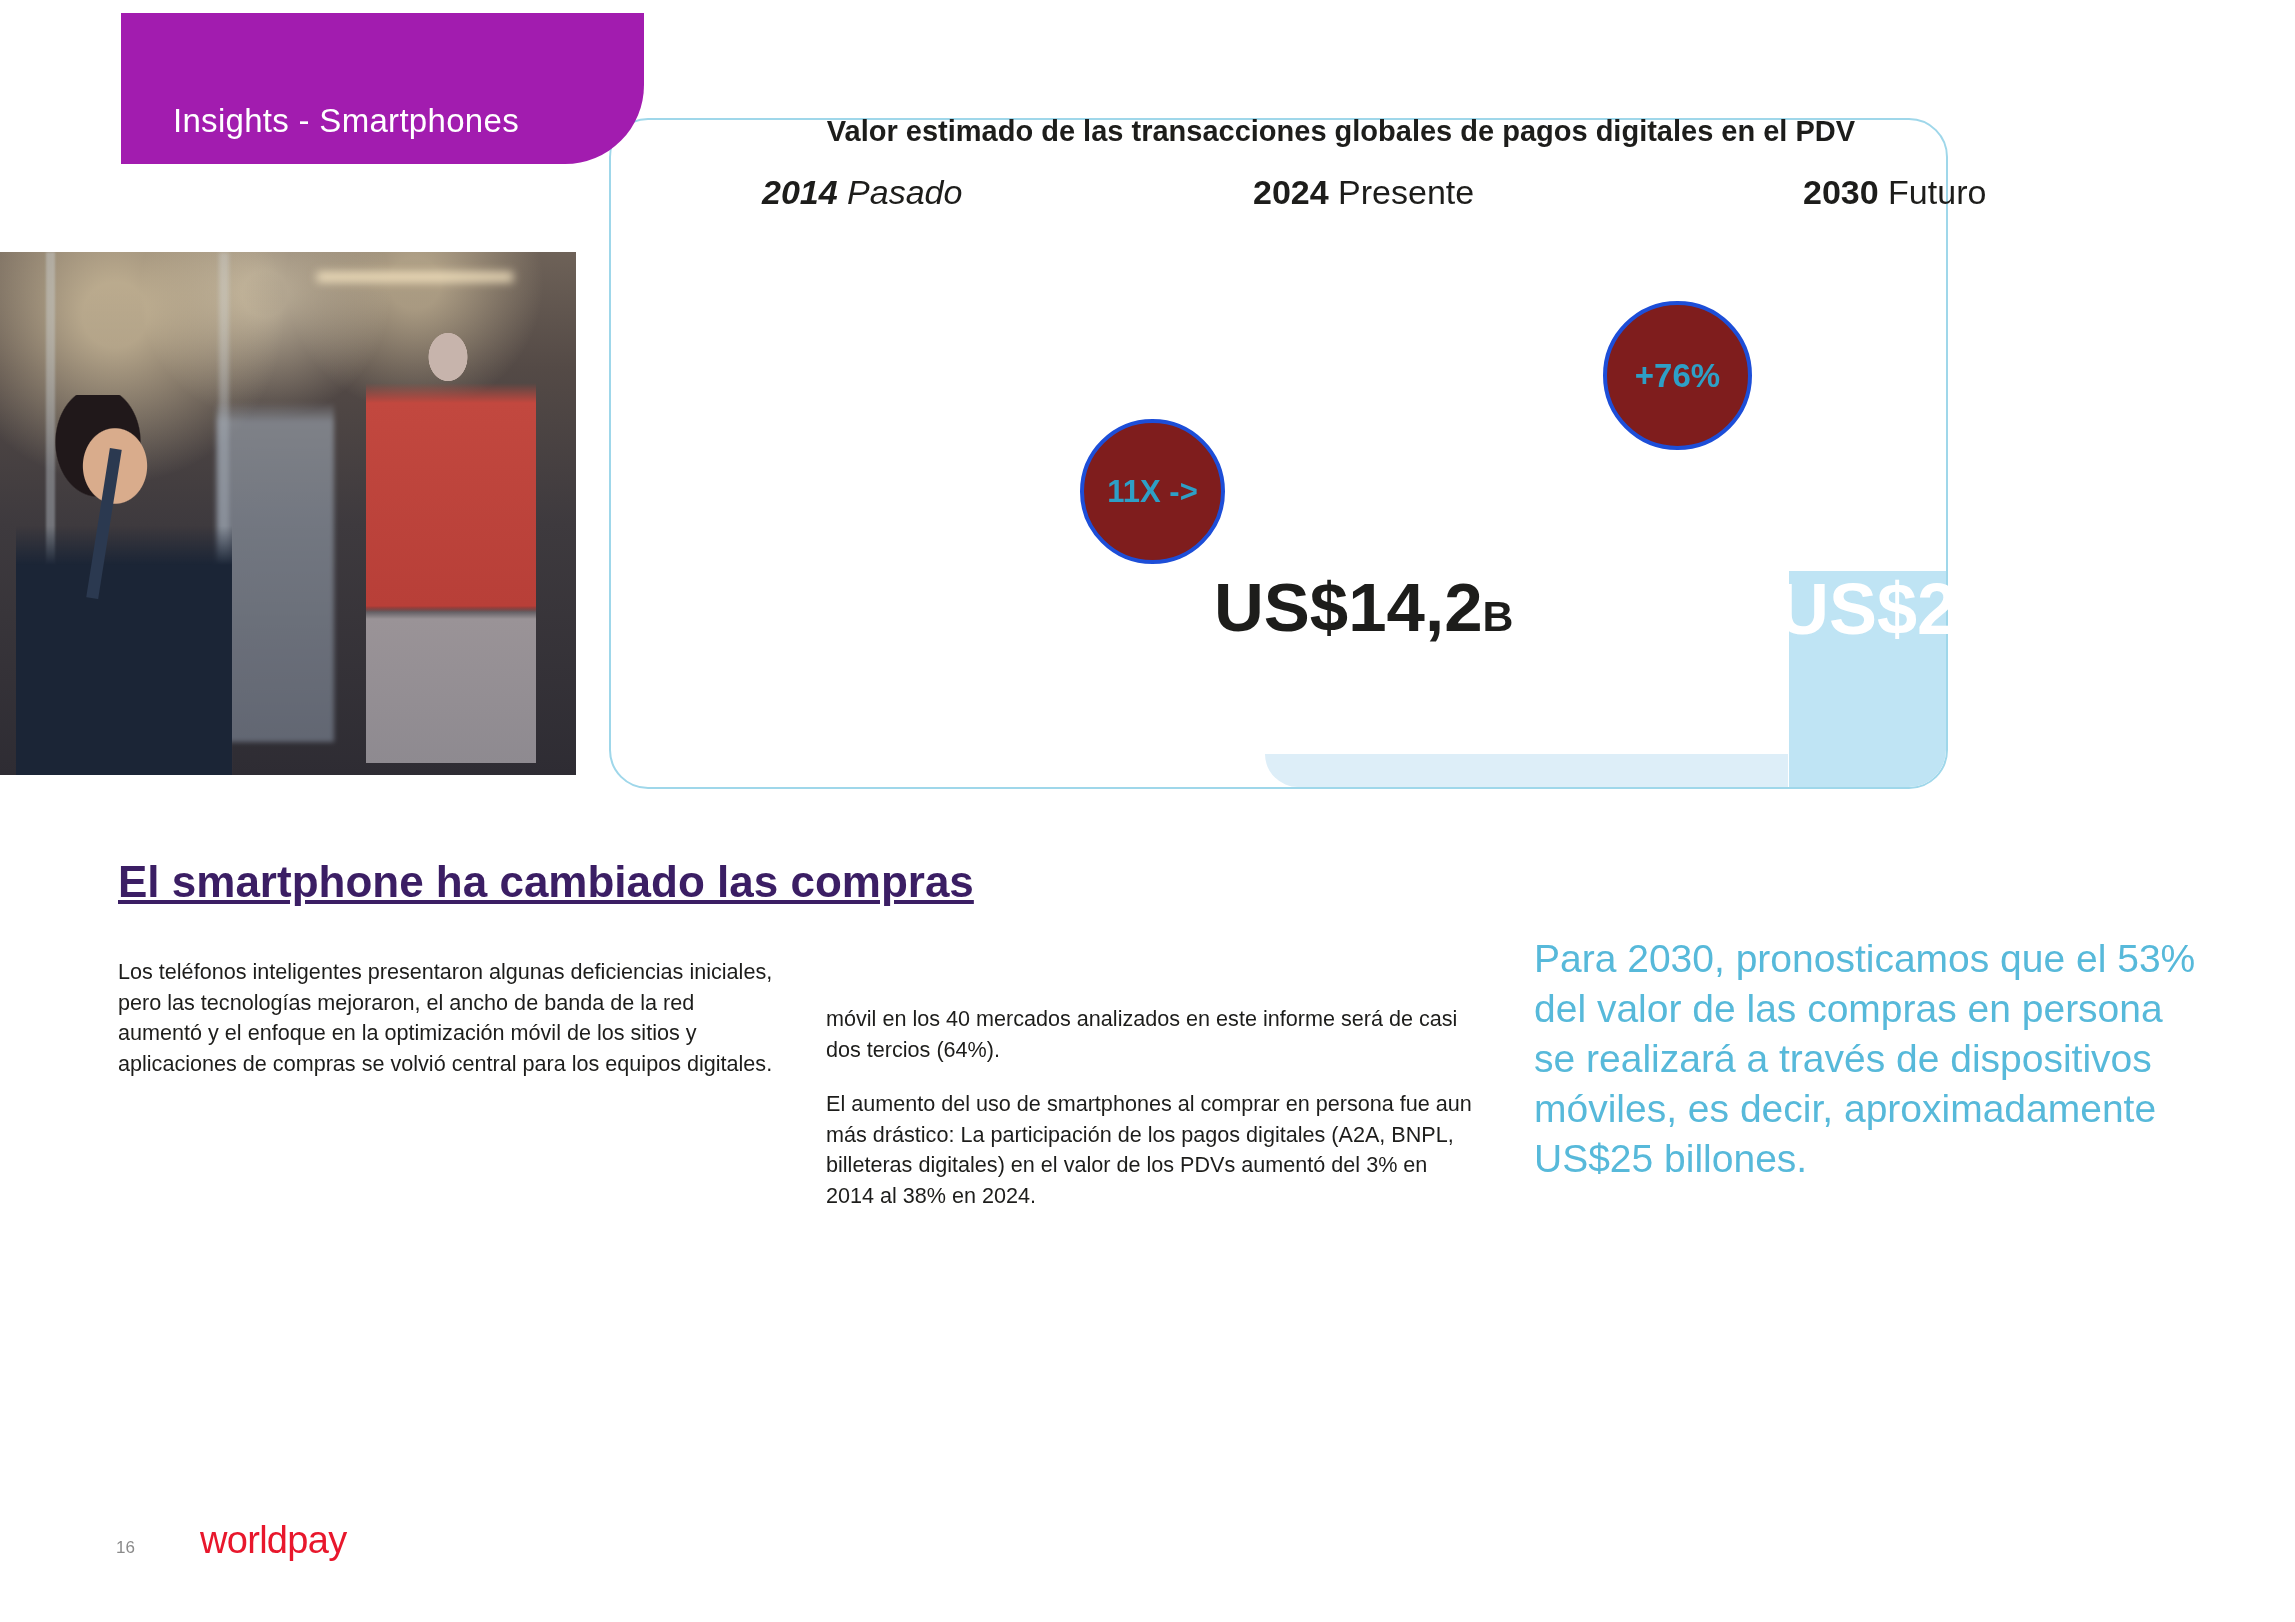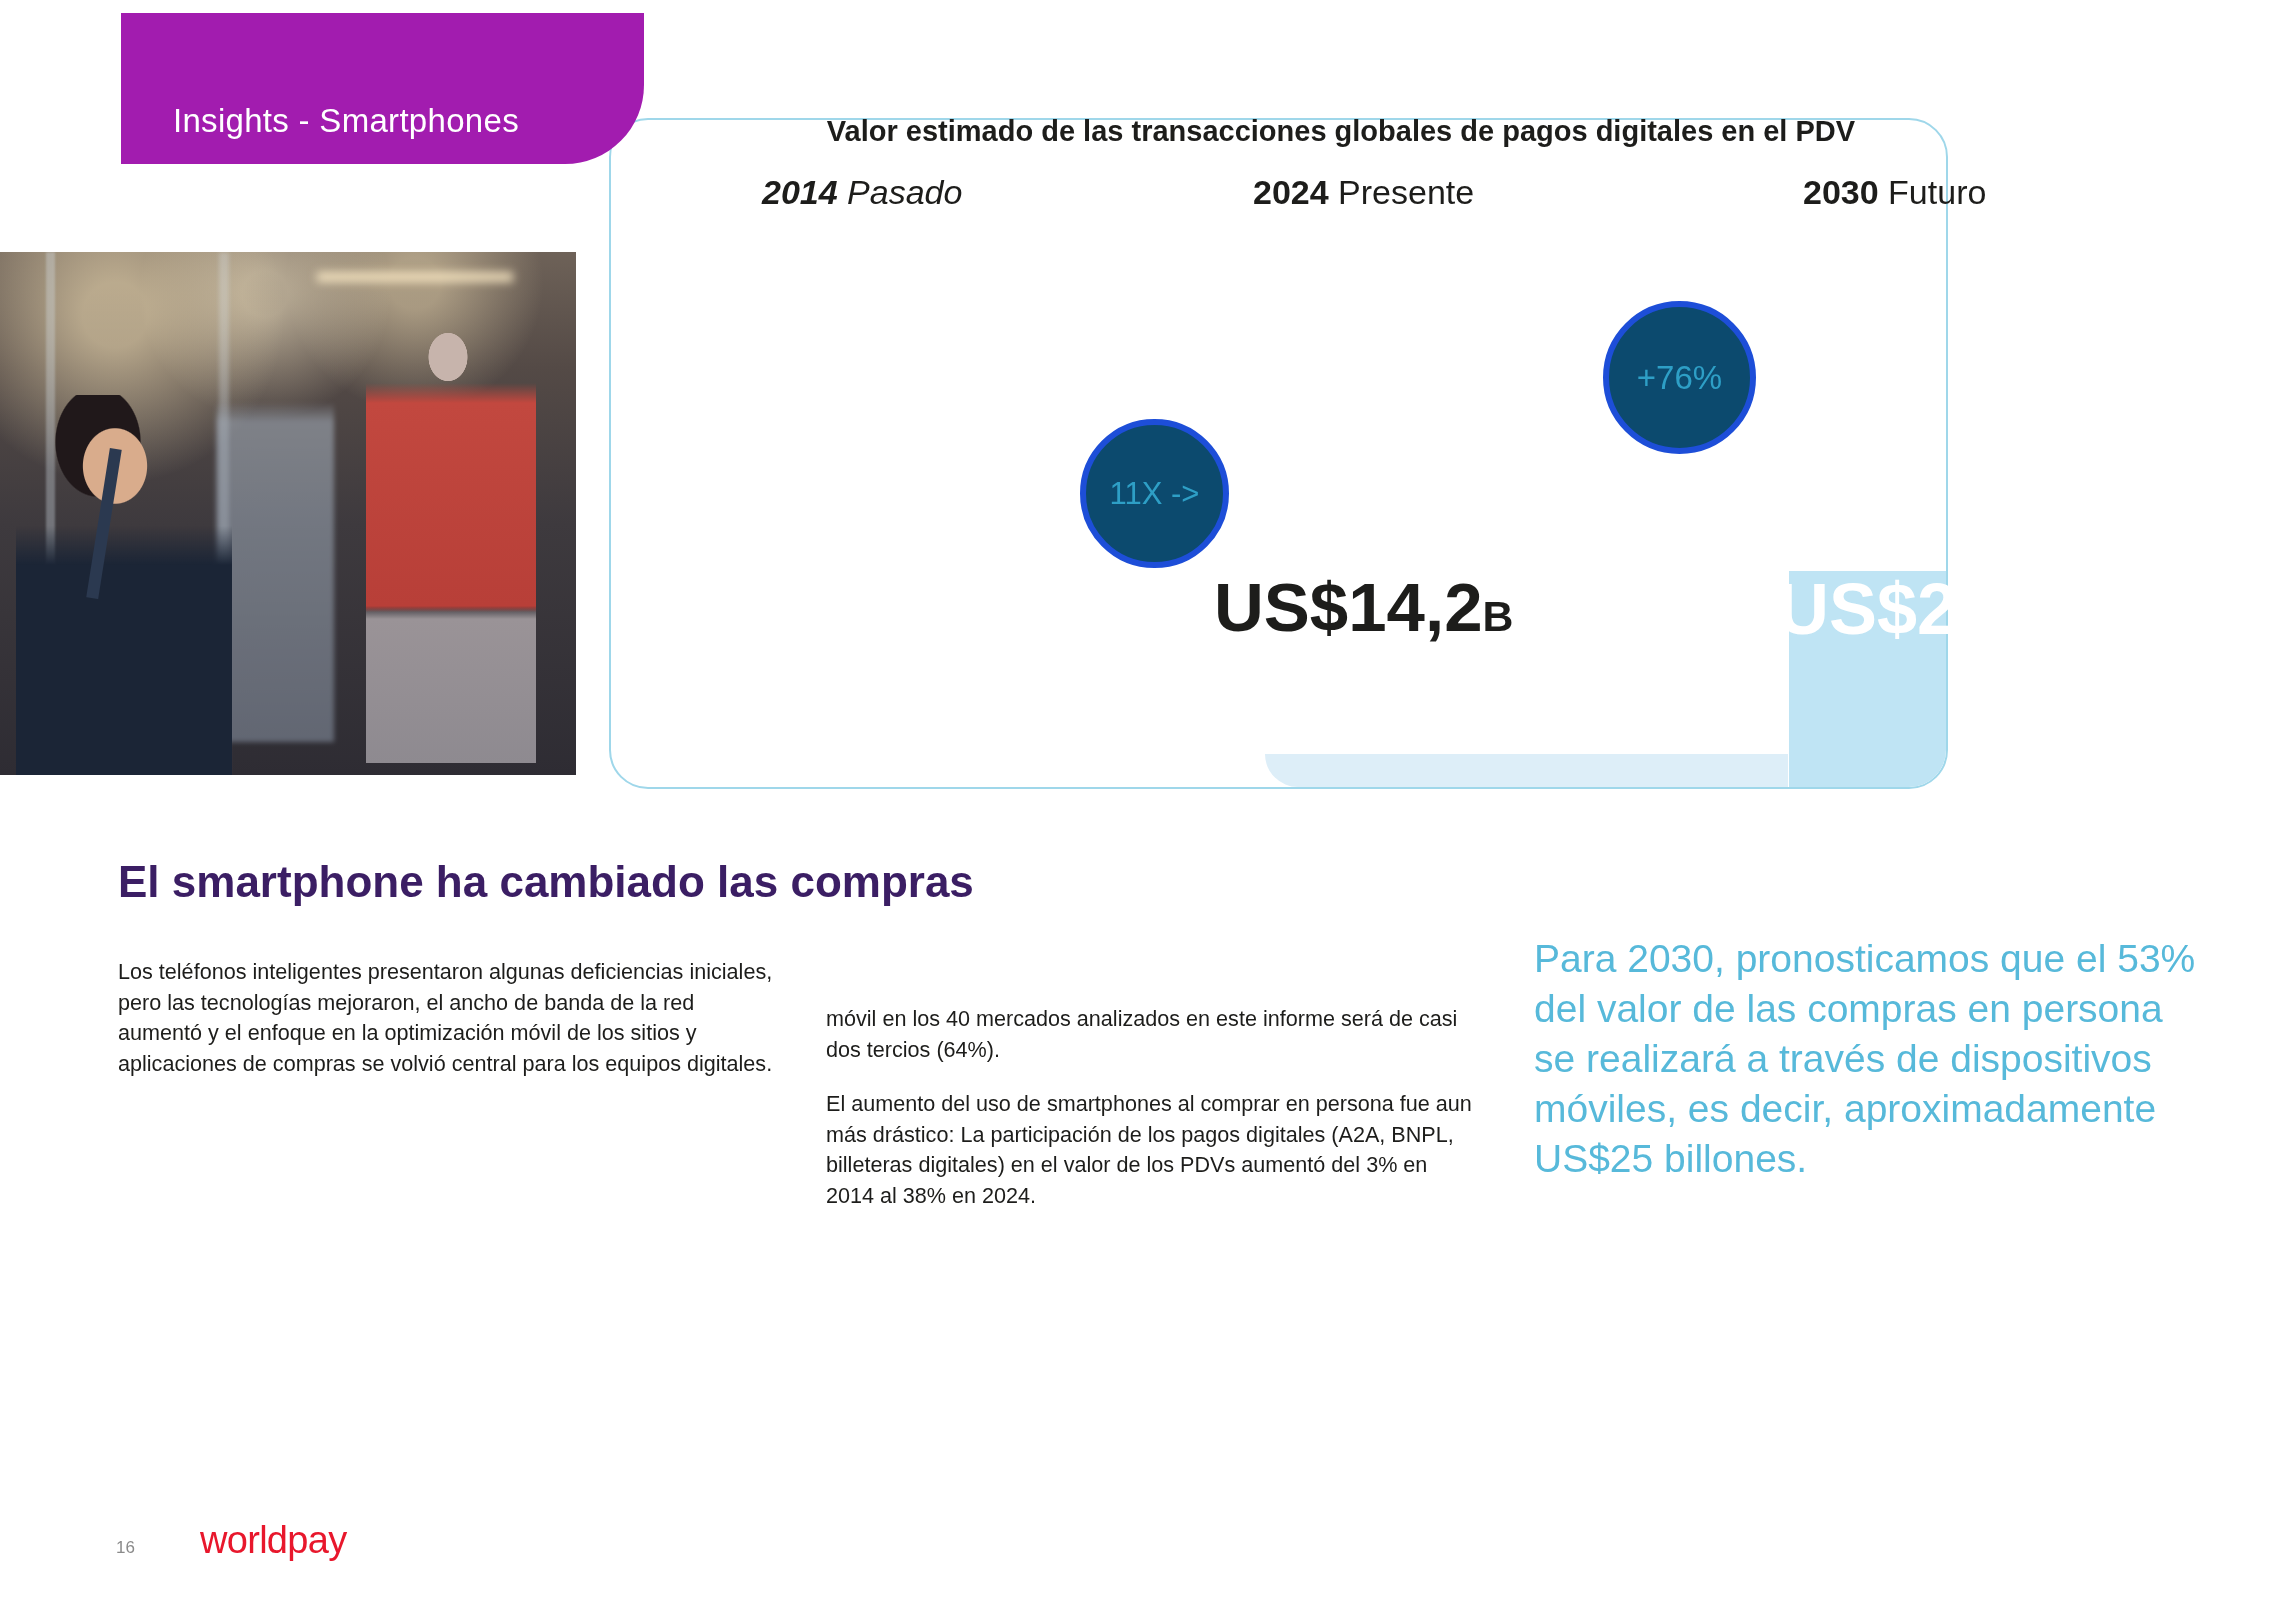--- a/index.html
+++ b/index.html
@@ -224,26 +224,26 @@
   #value-2 {
     left: 1777px;
     top: 573px;
     font-size: 72px;
     color: #ffffff;
   }
 
   .badge {
     position: absolute;
     border-radius: 50%;
-    background: #0c4a6e;
-    border: 6px solid #1d4ed8;
+    background: #7f1d1d;
+    border: 4px solid #1d4ed8;
     display: flex;
     align-items: center;
     justify-content: center;
-    font-weight: normal;
+    font-weight: bold;
     color: #2e9fc6;
     z-index: 8;
   }
   #badge-0 {
     left: 1080px;
     top: 419px;
     width: 137px;
     height: 137px;
     font-size: 31px;
   }
@@ -257,20 +257,21 @@
 
   
   #headline {
     position: absolute;
     left: 118px;
     top: 857px;
     font-size: 44px;
     font-weight: bold;
     color: #3b1e64;
     white-space: nowrap;
+    text-decoration: underline;
   }
 
   .col {
     position: absolute;
     font-size: 21.6px;
     line-height: 1.42;
     color: #1d1d1b;
   }
   #col-1 { left: 118px; top: 957px; width: 661px; }
   #col-2 { left: 826px; top: 1004px; width: 654px; }

